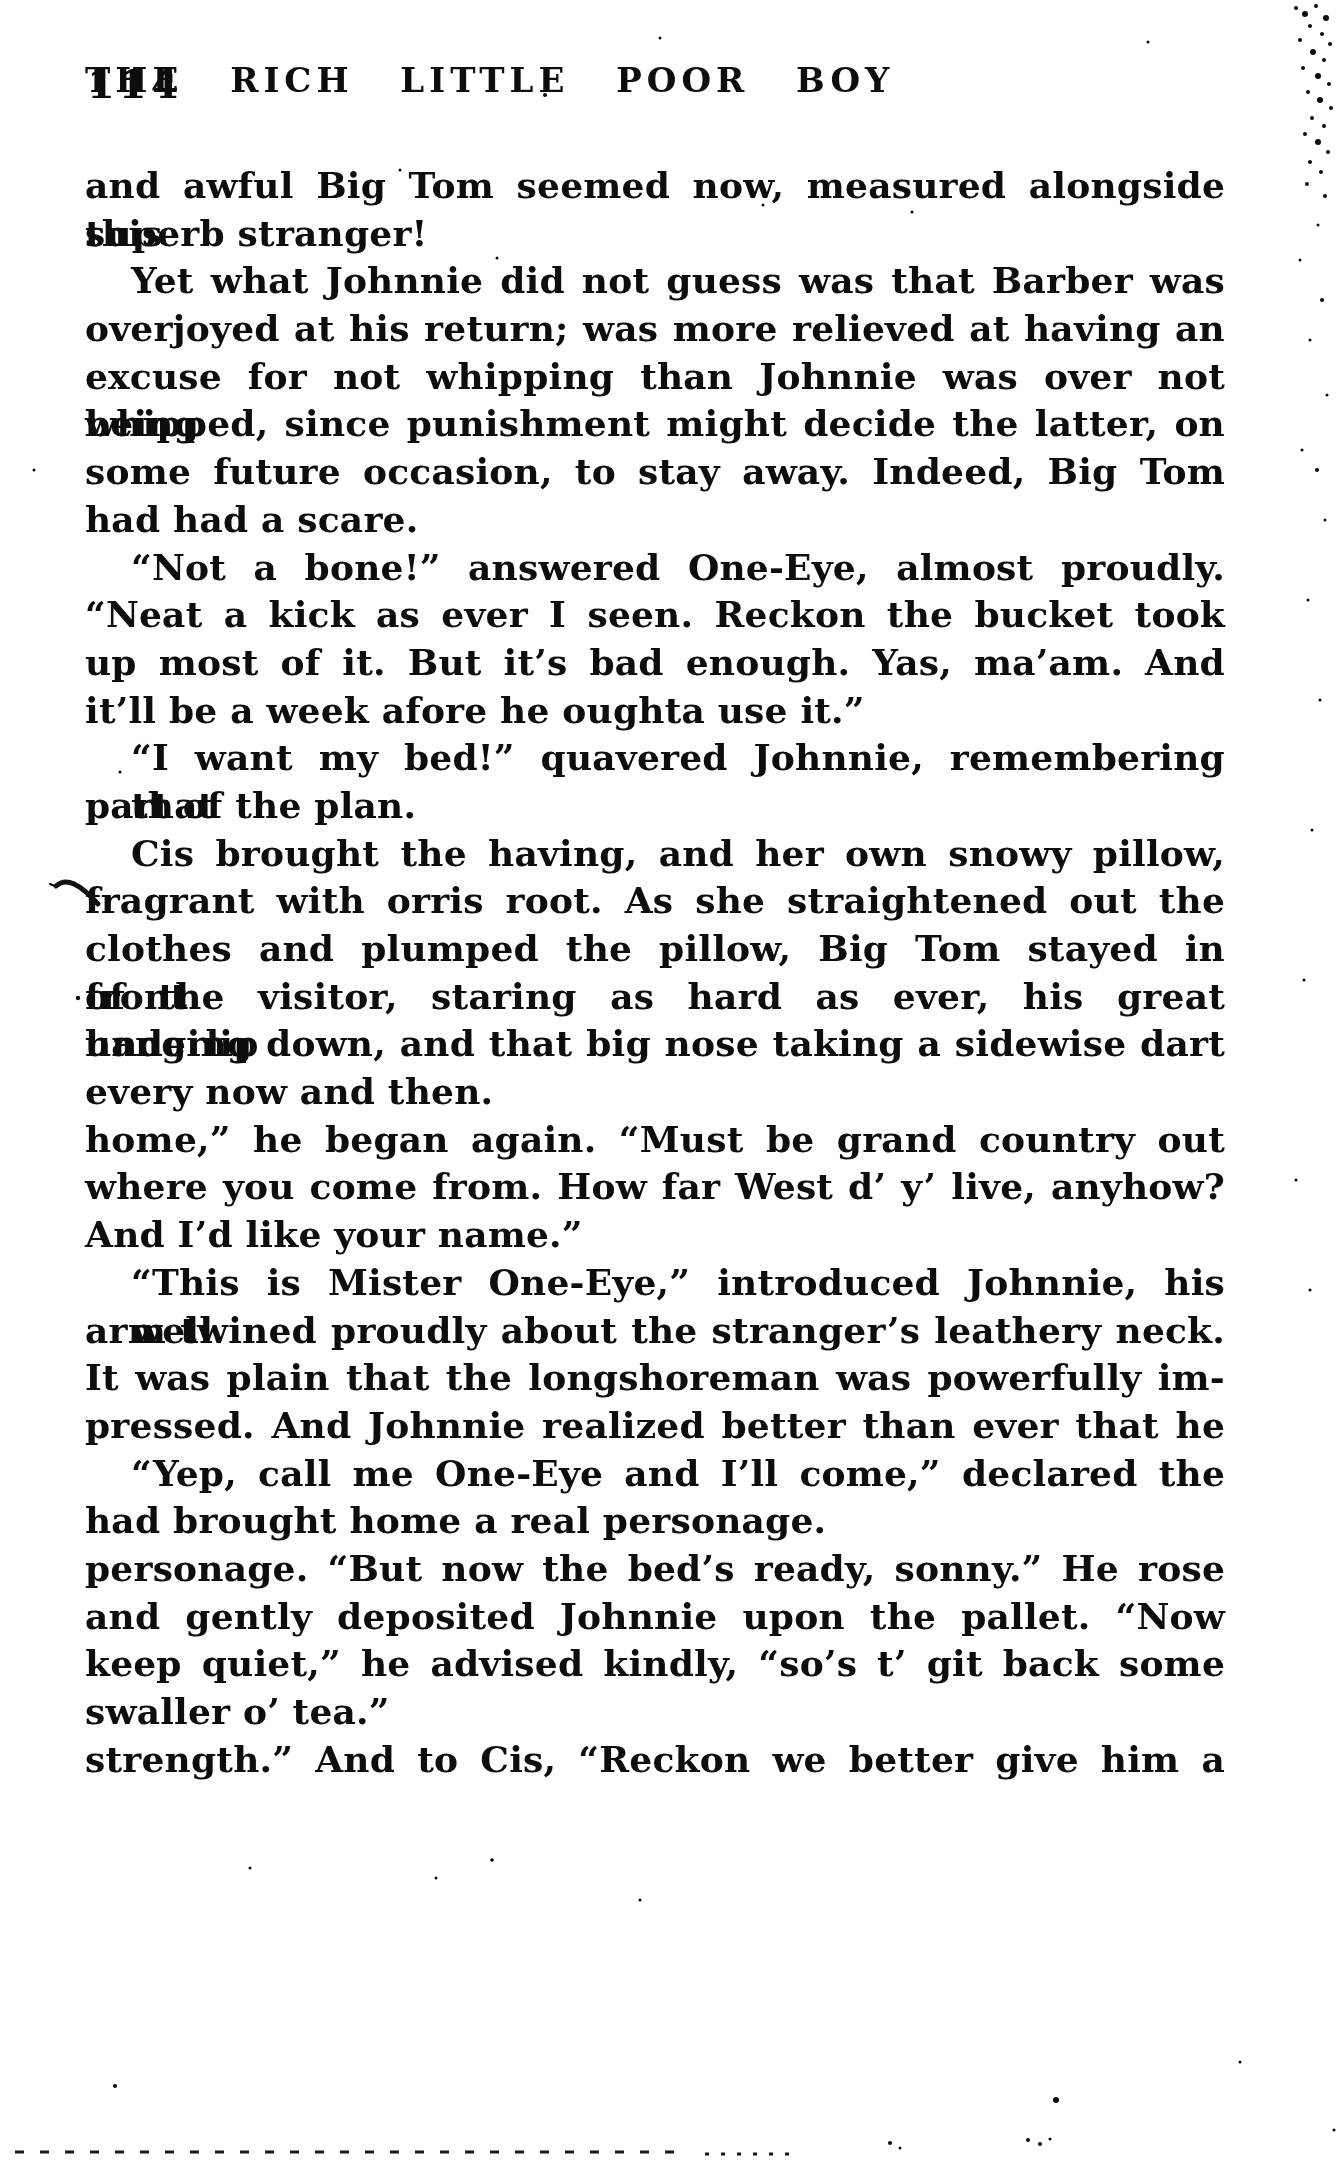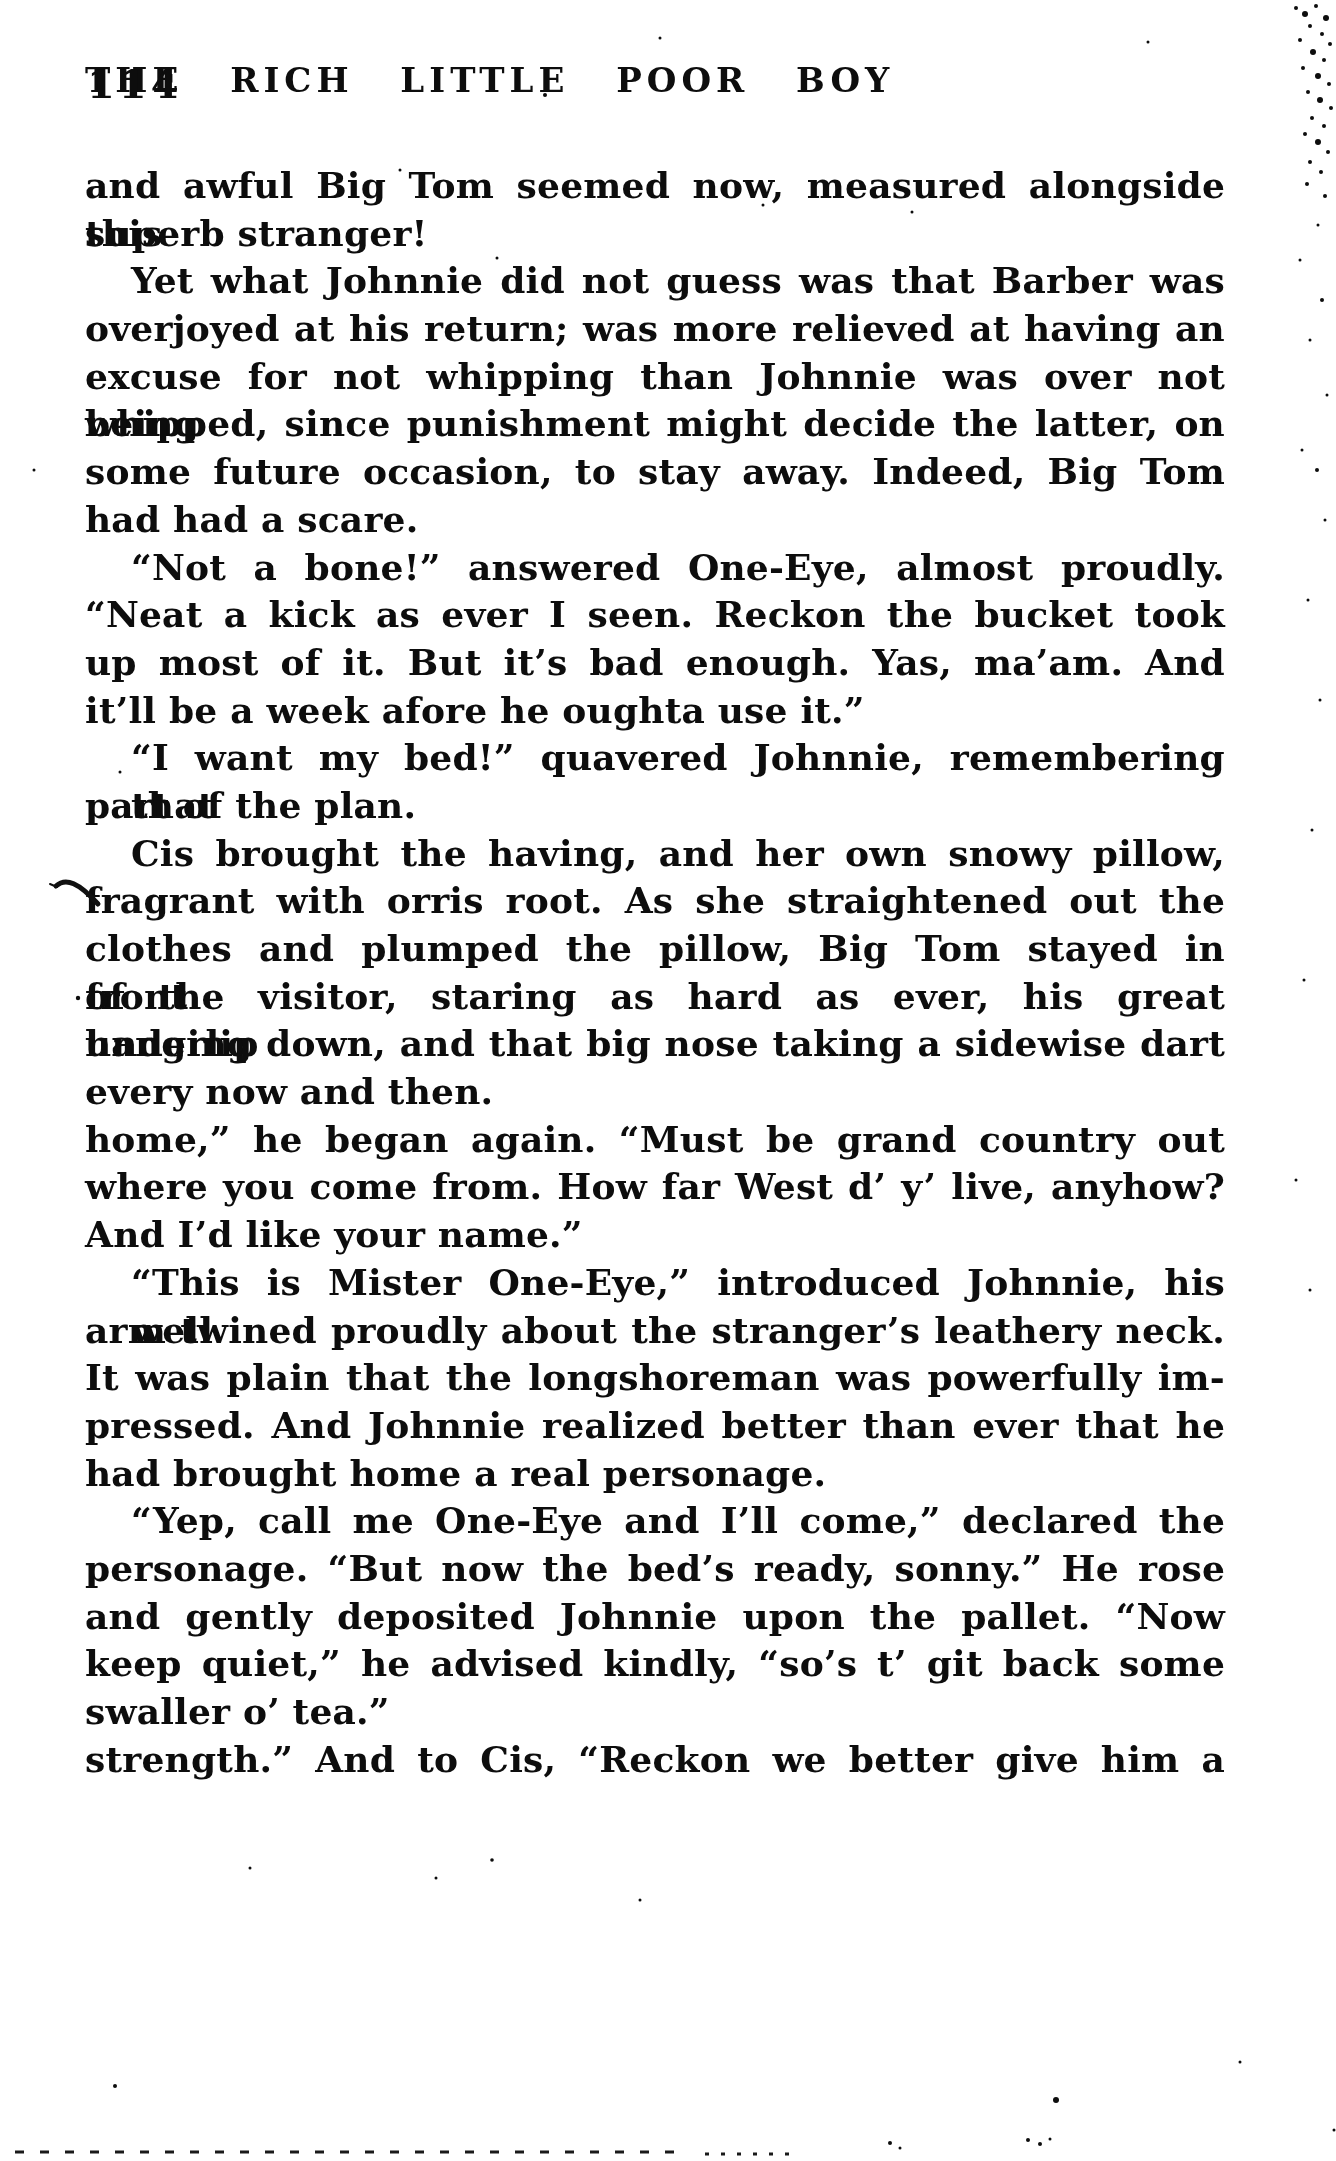--- a/index.html
+++ b/index.html
@@ -104,22 +104,22 @@
       <div class="line just">of the visitor, staring as hard as ever, his great underlip</div>
       <div class="line just">hanging down, and that big nose taking a sidewise dart</div>
       <div class="line">every now and then.</div>
       <div class="line just">home,” he began again.  “Must be grand country out</div>
       <div class="line just">where you come from.  How far West d’ y’ live, anyhow?</div>
       <div class="line">And I’d like your name.”</div>
       <div class="line indent just">“This is Mister One-Eye,” introduced Johnnie, his well</div>
       <div class="line just">arm twined proudly about the stranger’s leathery neck.</div>
       <div class="line just">It was plain that the longshoreman was powerfully im-</div>
       <div class="line just">pressed.  And Johnnie realized better than ever that he</div>
+      <div class="line indent just">“Yep, call me One-Eye and I’ll come,” declared the</div>
       <div class="line">had brought home a real personage.</div>
-      <div class="line indent just">“Yep, call me One-Eye and I’ll come,” declared the</div>
       <div class="line just">personage.  “But now the bed’s ready, sonny.”  He rose</div>
       <div class="line just">and gently deposited Johnnie upon the pallet.  “Now</div>
       <div class="line just">keep quiet,” he advised kindly, “so’s t’ git back some</div>
       <div class="line">swaller o’ tea.”</div>
       <div class="line just">strength.”  And to Cis, “Reckon we better give him a</div>
     </main>
 
   <svg class="noise" viewBox="0 0 1336 2161" xmlns="http://www.w3.org/2000/svg">
 
     <g stroke="#111" fill="none" stroke-linecap="round">

